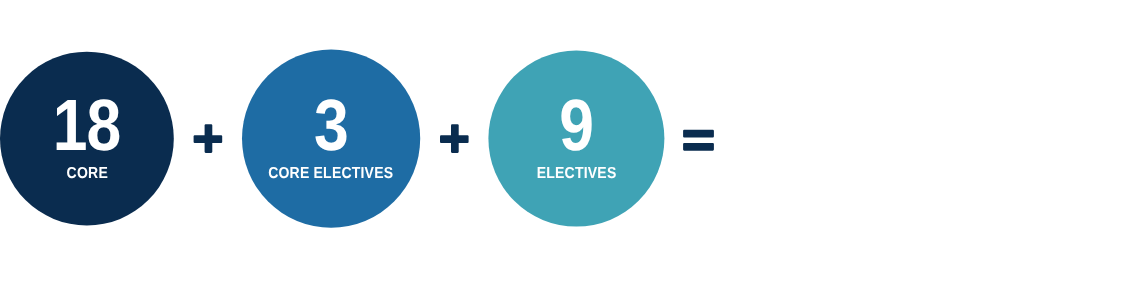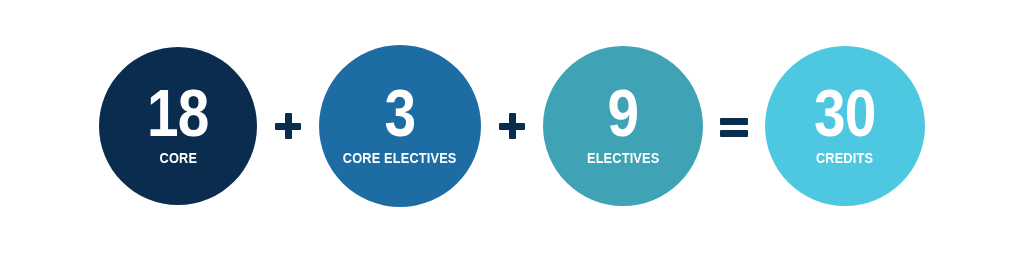--- a/index.html
+++ b/index.html
@@ -15,21 +15,20 @@
   }
 
   #equation {
     position: relative;
     width: 1036px;
     height: 252px;
     display: flex;
     flex-direction: row;
     align-items: center;
     justify-content: flex-start;
-    padding-left: 99px;
     box-sizing: border-box;
   }
 
   .circle {
     border-radius: 50%;
     display: flex;
     flex-direction: column;
     align-items: center;
     justify-content: center;
     box-sizing: border-box;
@@ -130,18 +129,14 @@
 
   <div class="operator op-plus"></div>
 
   <div class="circle circle-3">
     <div class="count">9</div>
     <div class="label">ELECTIVES</div>
   </div>
 
   <div class="operator op-equals"></div>
 
-  <div class="circle circle-4">
-    <div class="count">30</div>
-    <div class="label">CREDITS</div>
-  </div>
 
 </div>
 
 </body></html>

